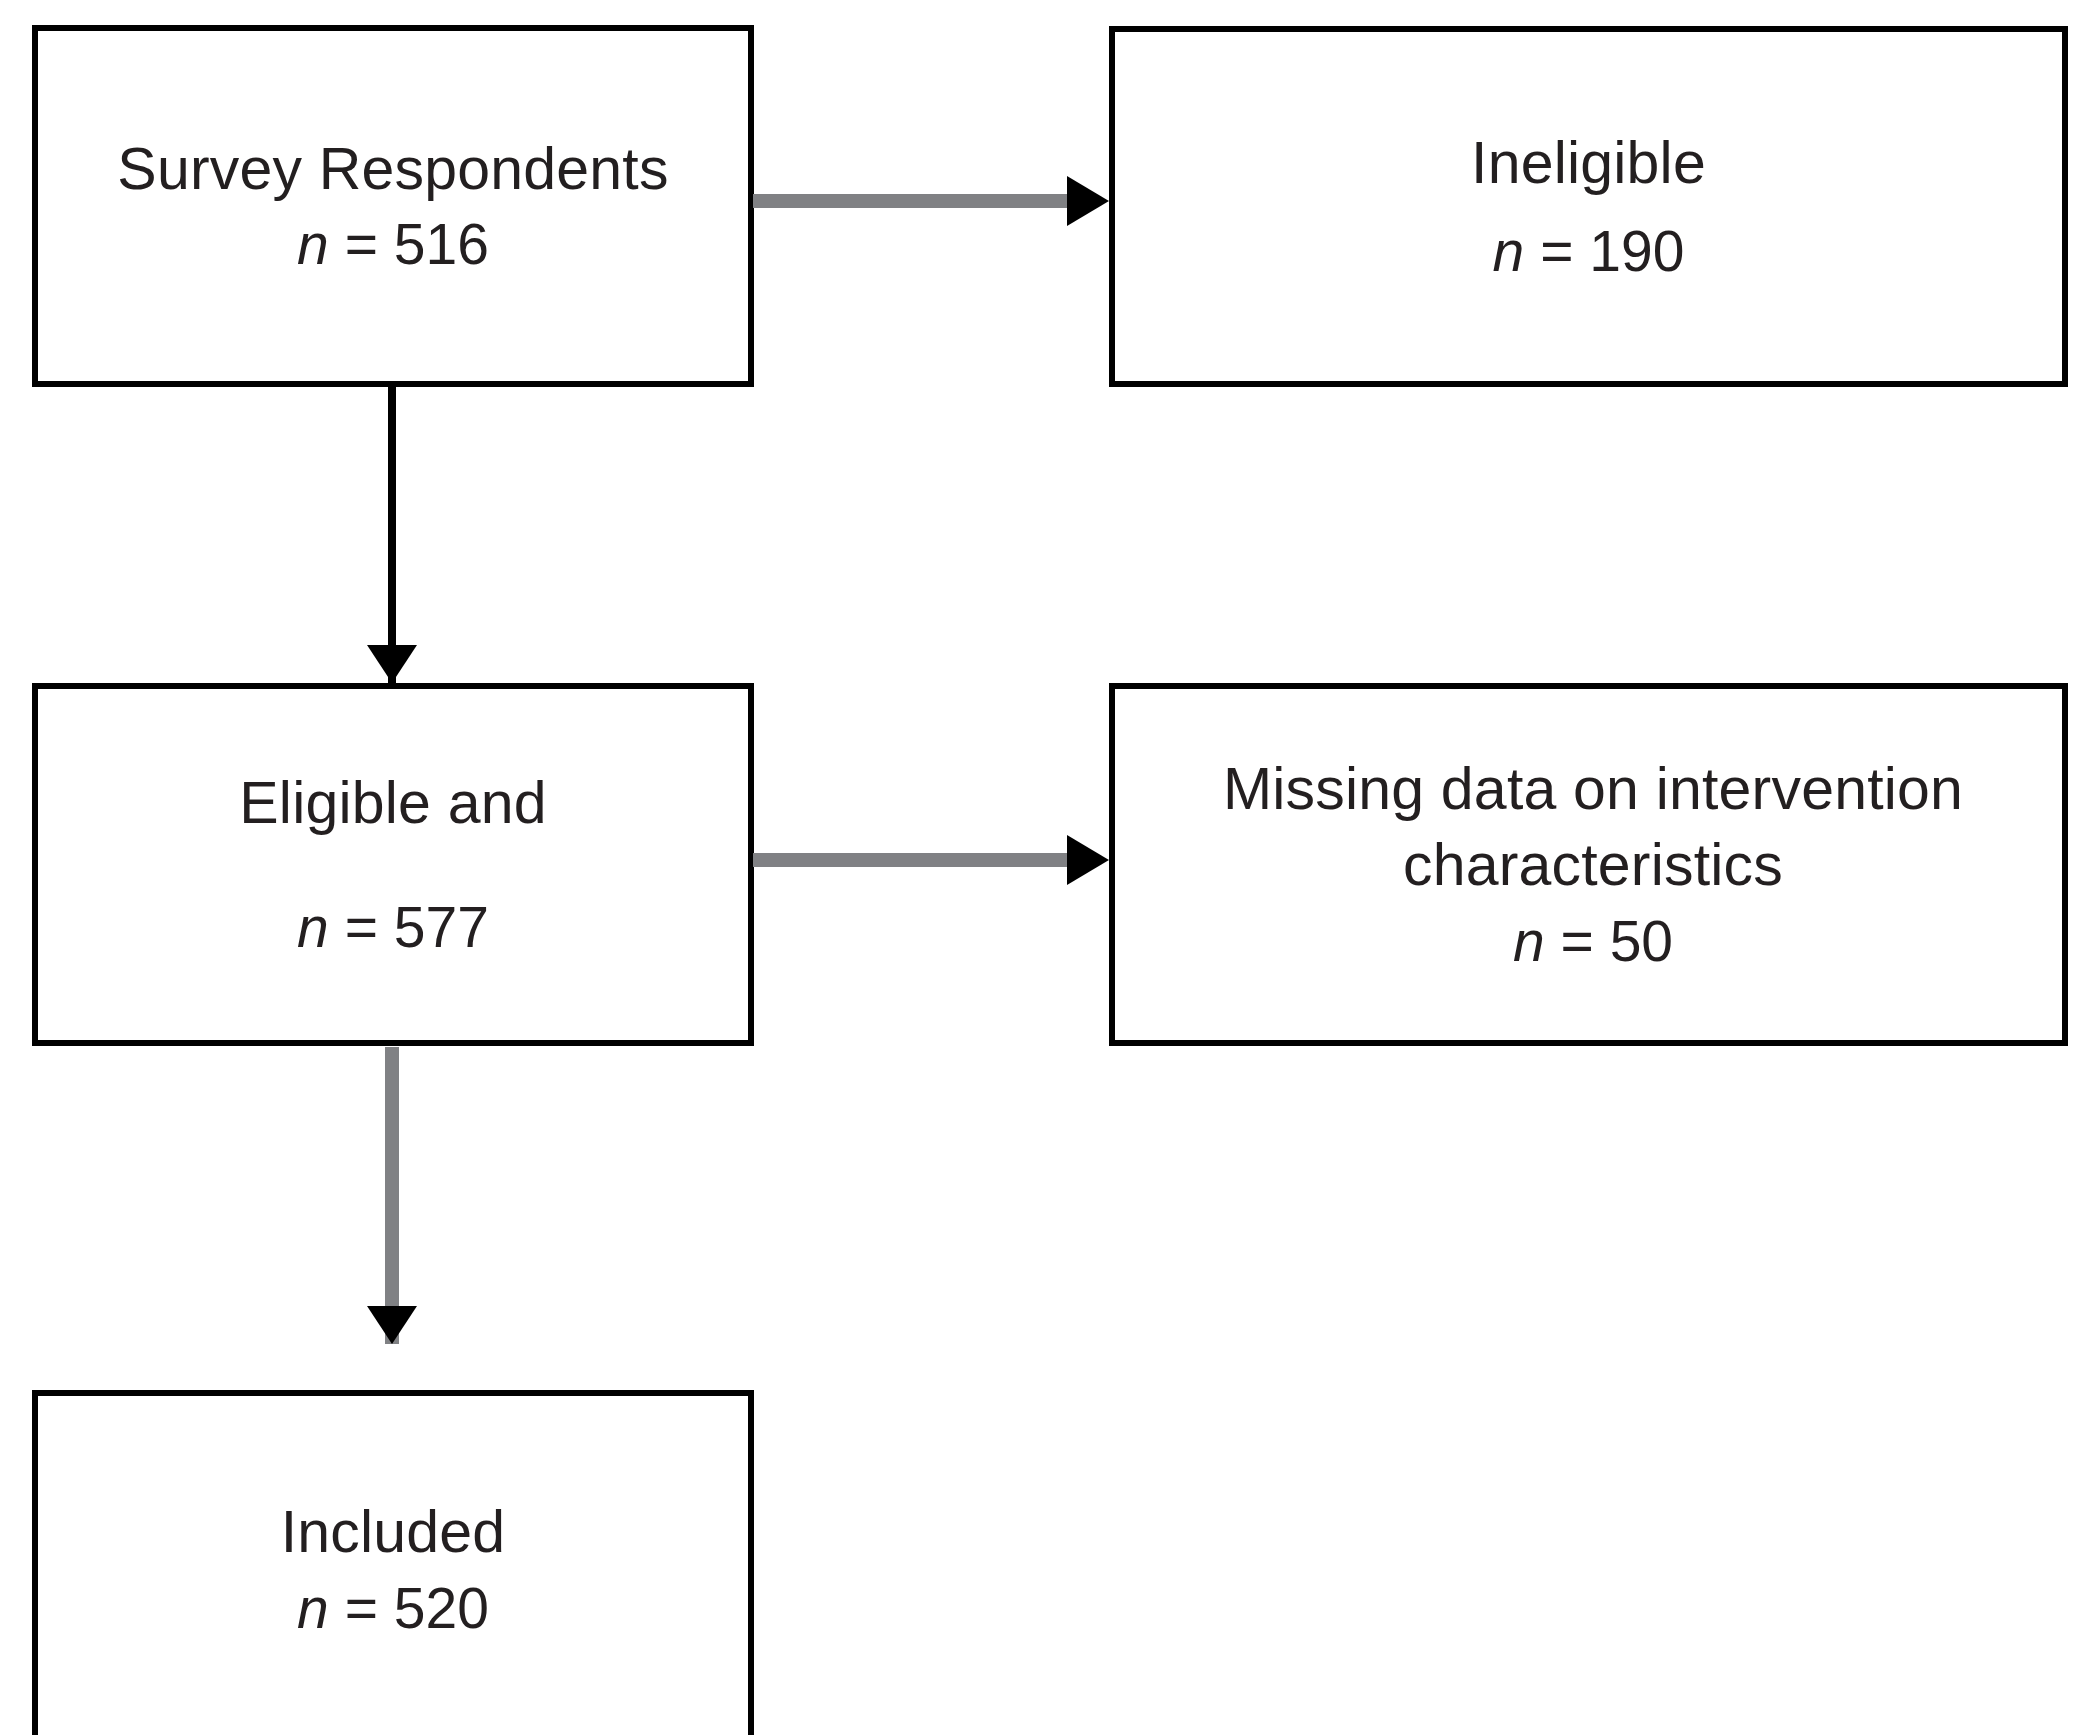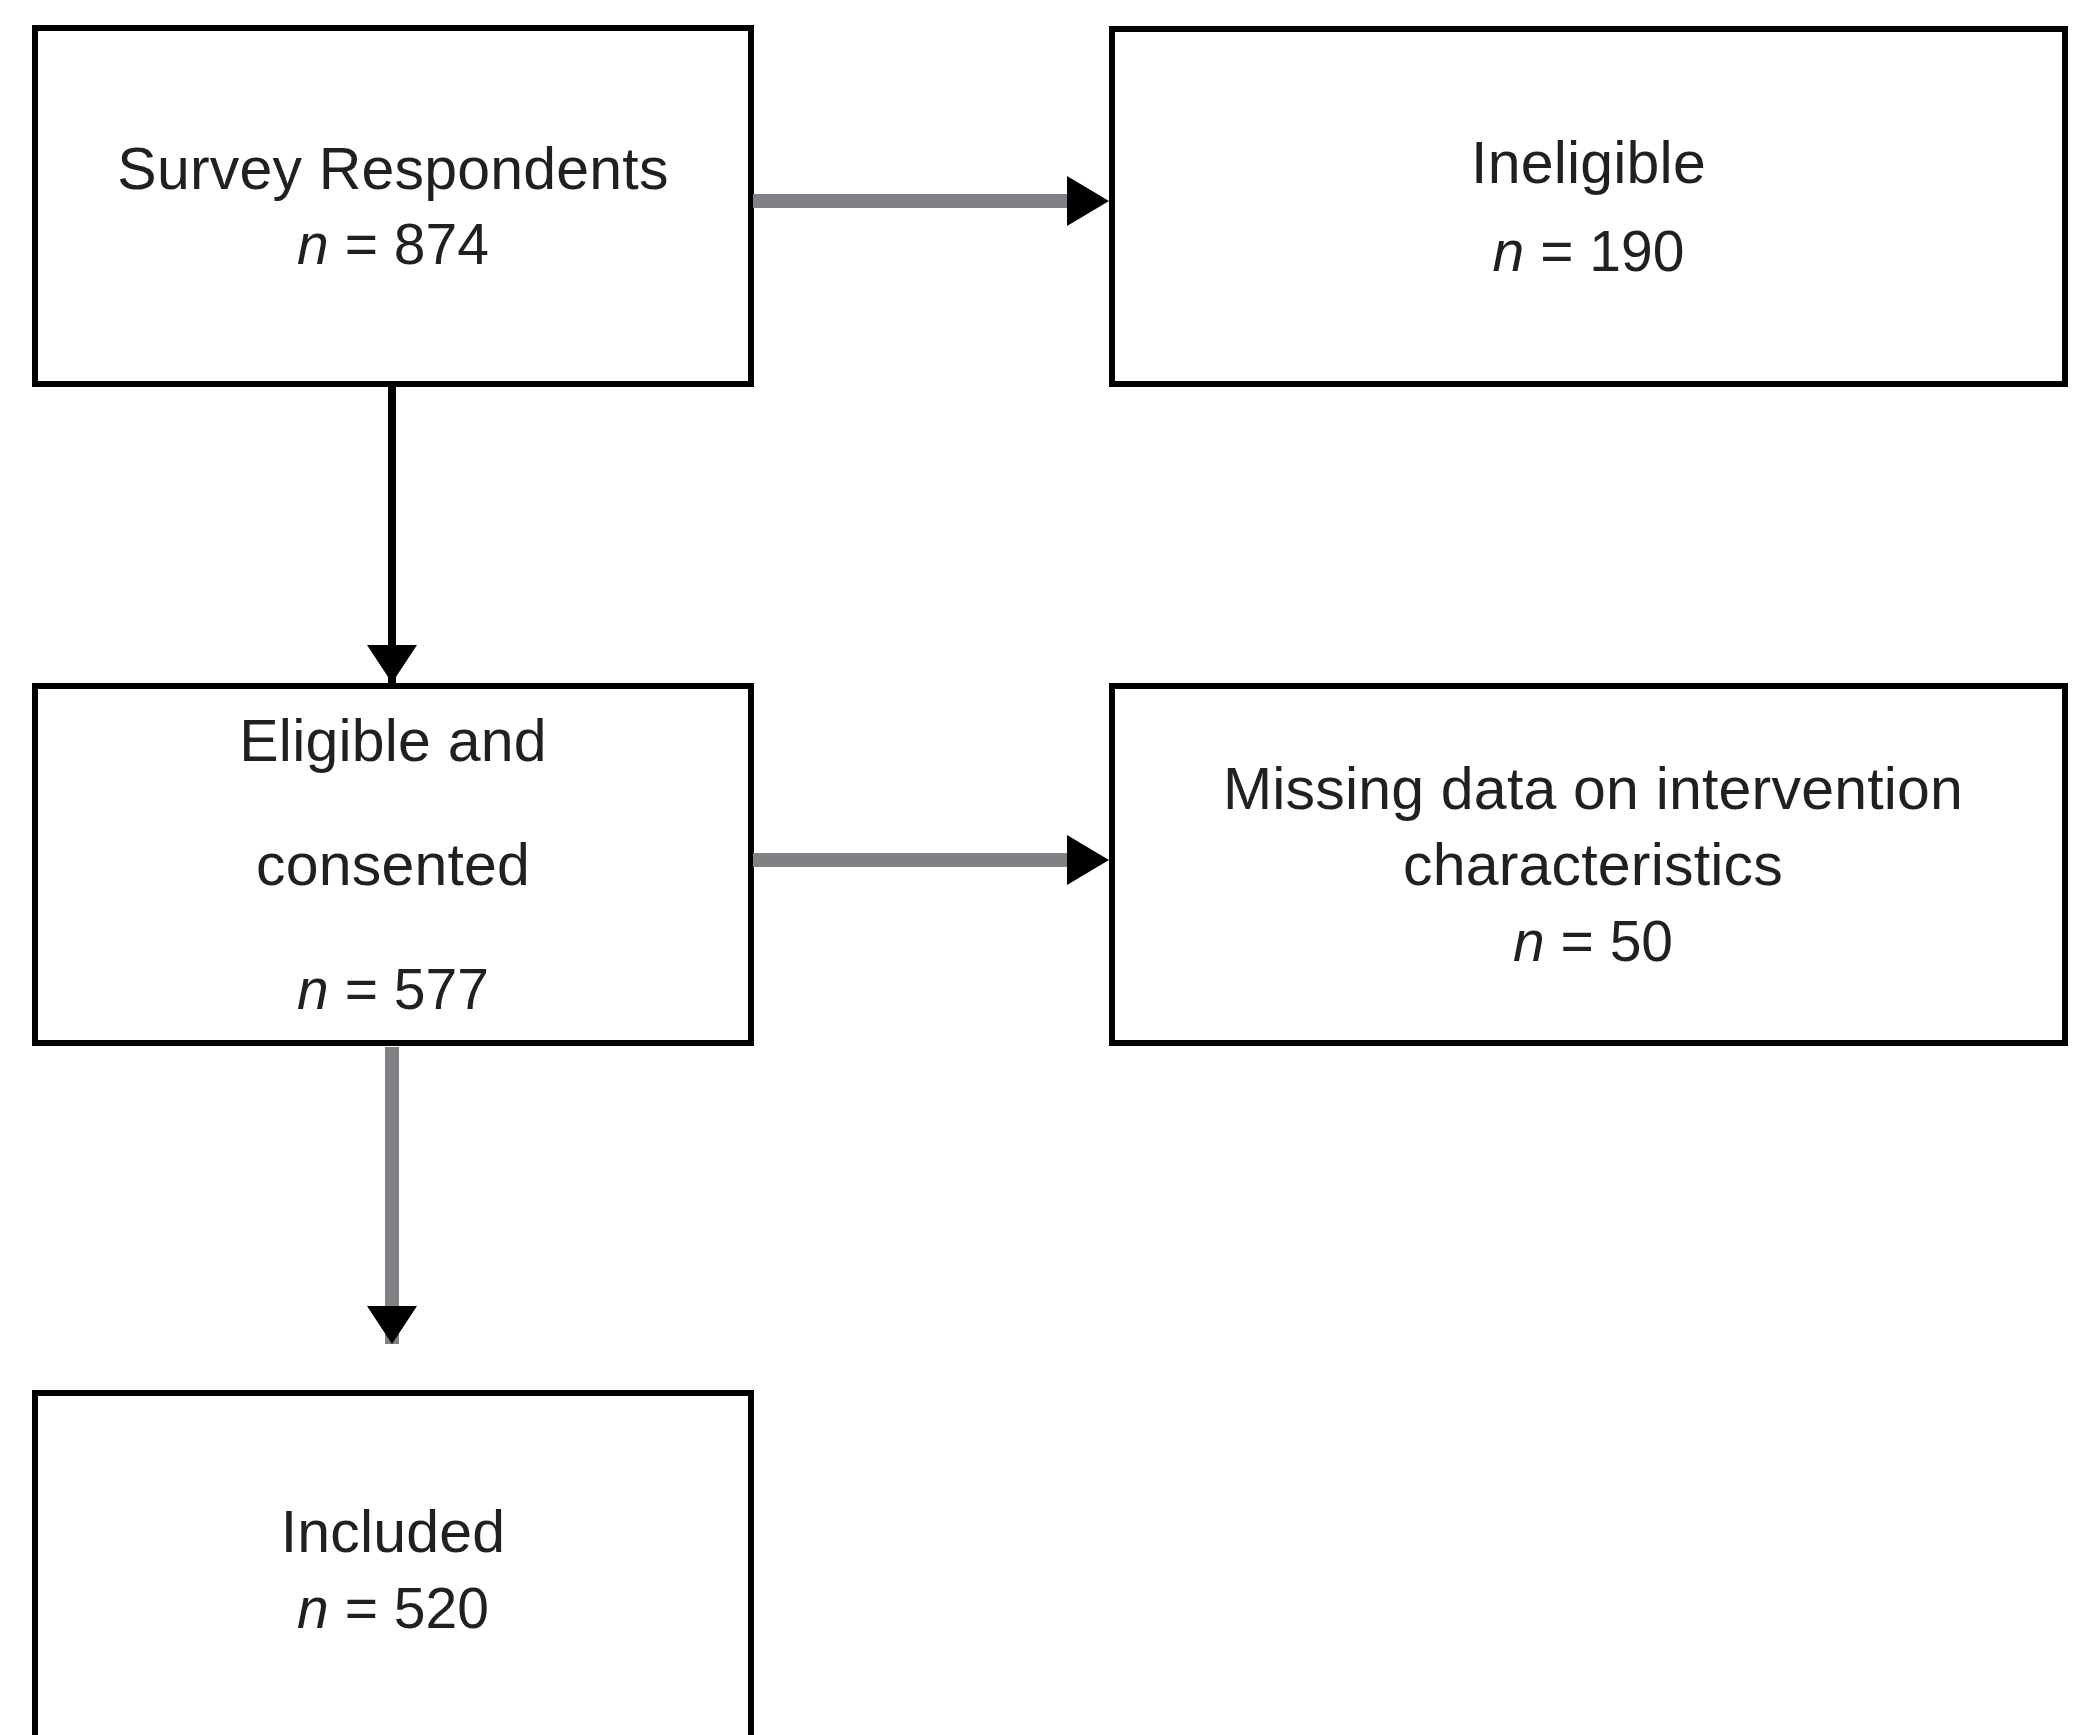--- a/index.html
+++ b/index.html
@@ -99,34 +99,33 @@
   }
 </style>
 </head>
 <body>
 
 <div id="flowchart-canvas">
 
   <div class="node-box" style="left:32px; top:25px; width:722px; height:362px;">
     <div class="node-line">Survey Respondents</div>
     <div class="node-count">
-      <span class="n-italic">n</span><span> = </span><span>874</span>
+      <span class="n-italic">n</span><span> = </span><span>516</span>
     </div>
   </div>
 
   <div class="node-box" style="left:1109px; top:26px; width:959px; height:361px;gap:12px;">
     <div class="node-line">Ineligible</div>
     <div class="node-count">
       <span class="n-italic">n</span><span> = </span><span>190</span>
     </div>
   </div>
 
   <div class="node-box" style="left:32px; top:683px; width:722px; height:363px;gap:48px;">
     <div class="node-line">Eligible and</div>
-    <div class="node-line">consented</div>
     <div class="node-count">
       <span class="n-italic">n</span><span> = </span><span>577</span>
     </div>
   </div>
 
   <div class="node-box" style="left:1109px; top:683px; width:959px; height:363px;padding-left:9px;">
     <div class="node-line">Missing data on intervention</div>
     <div class="node-line">characteristics</div>
     <div class="node-count">
       <span class="n-italic">n</span><span> = </span><span>50</span>

